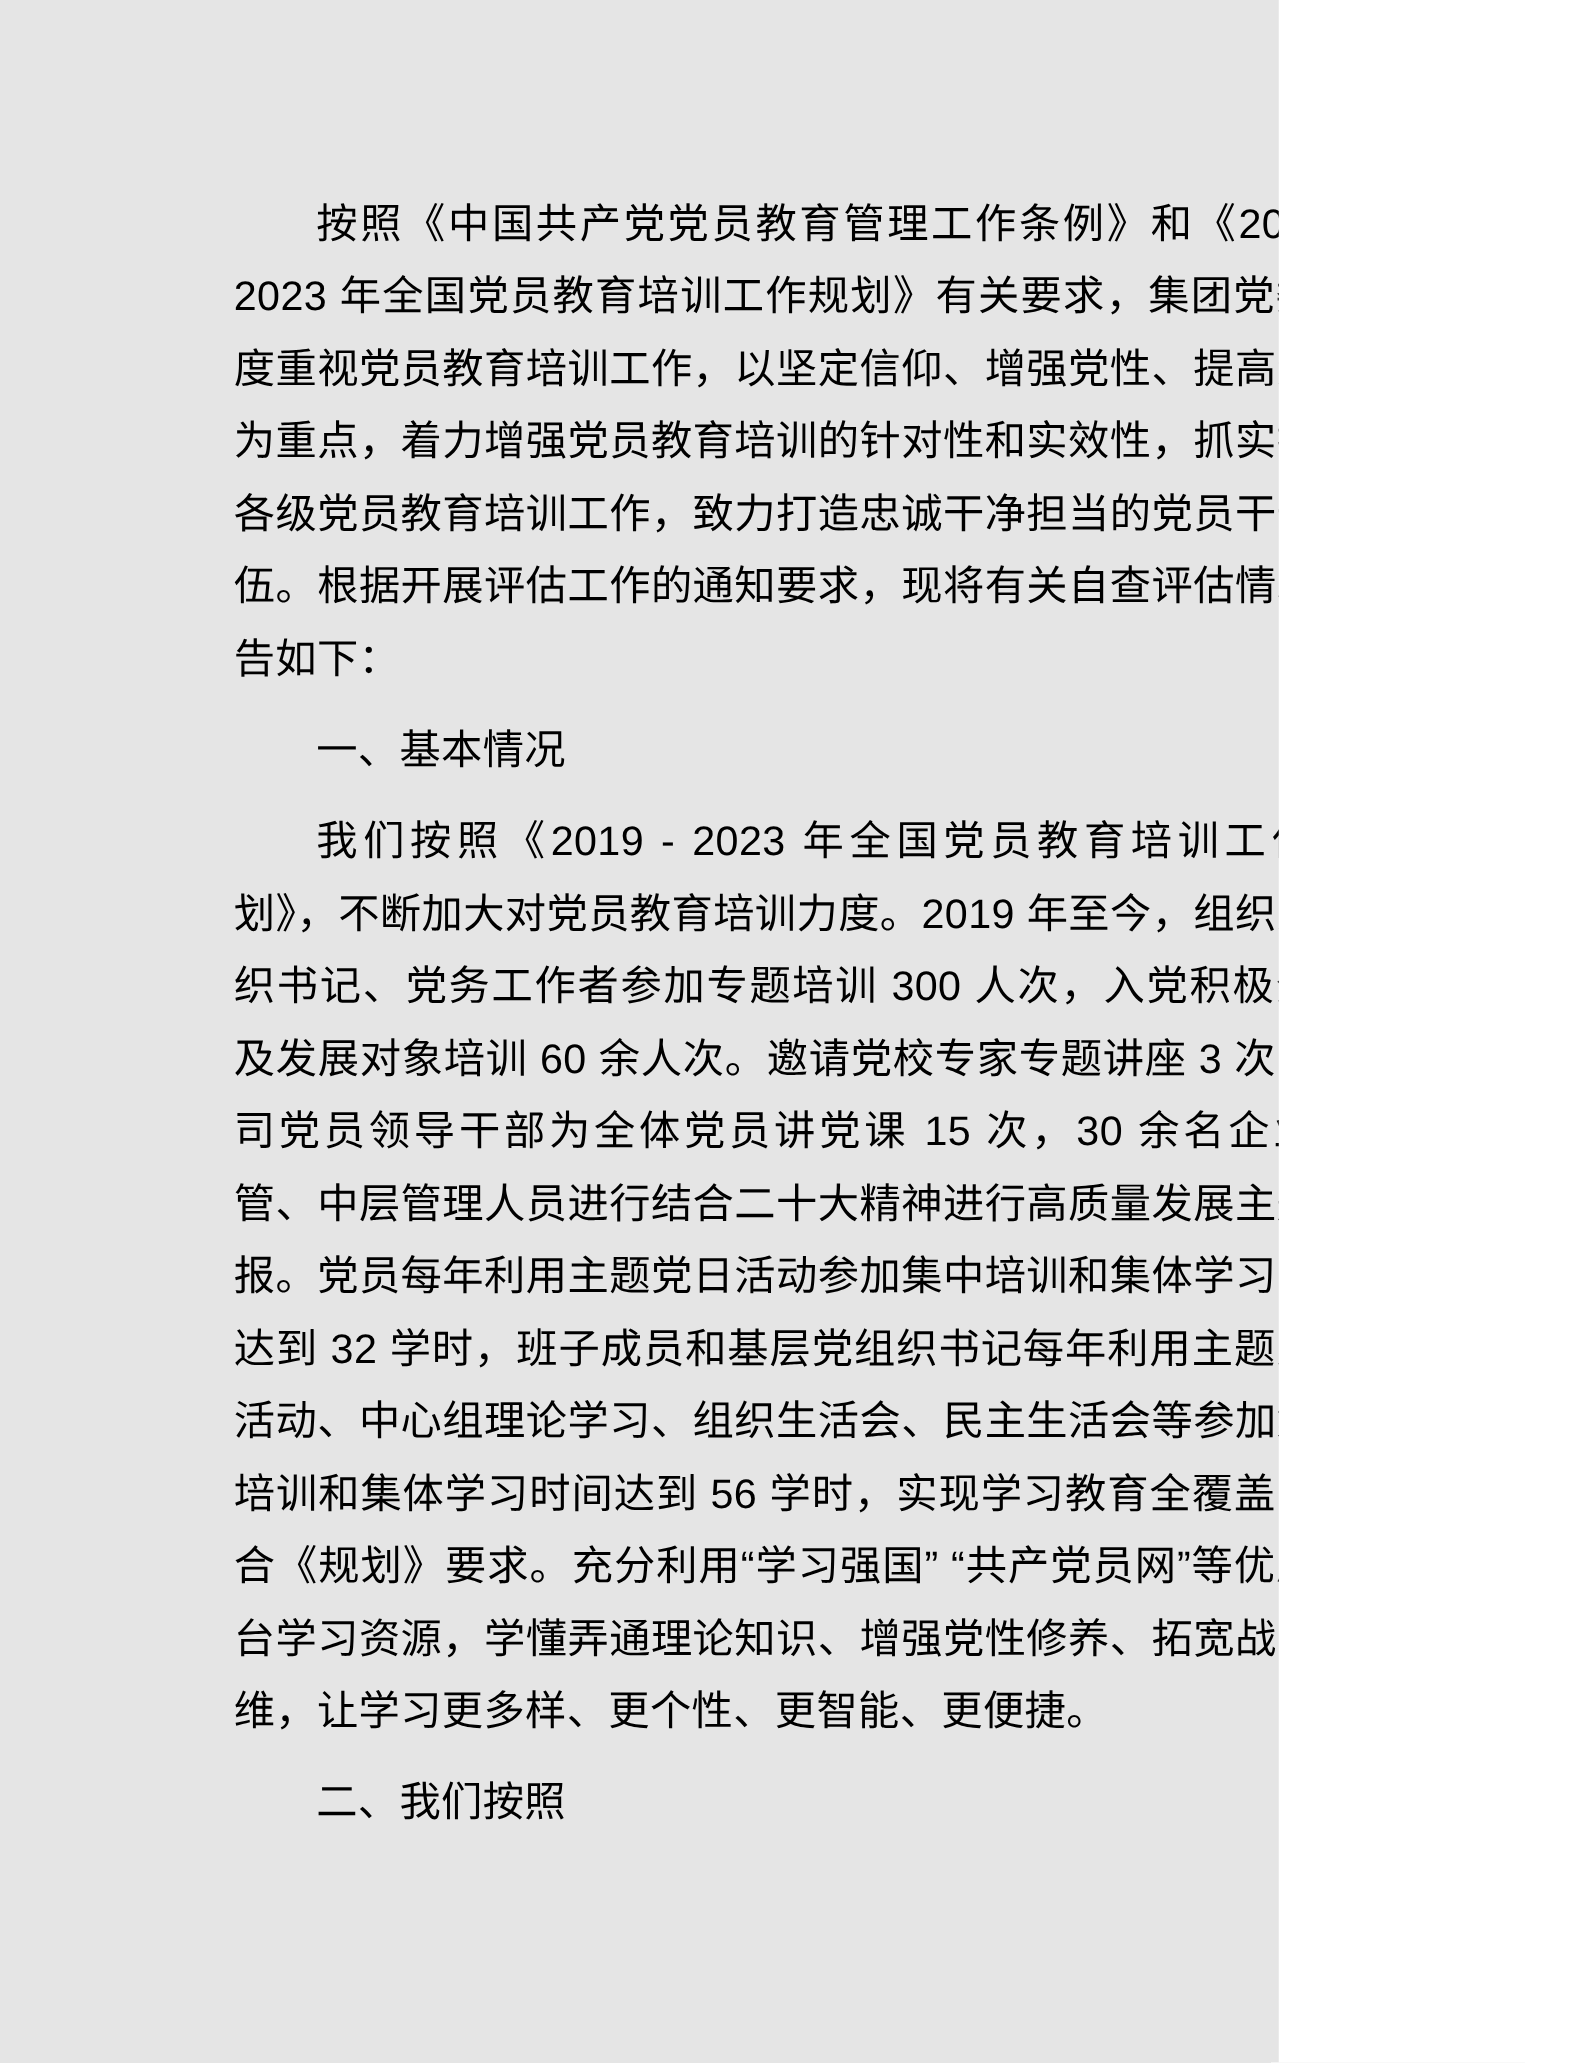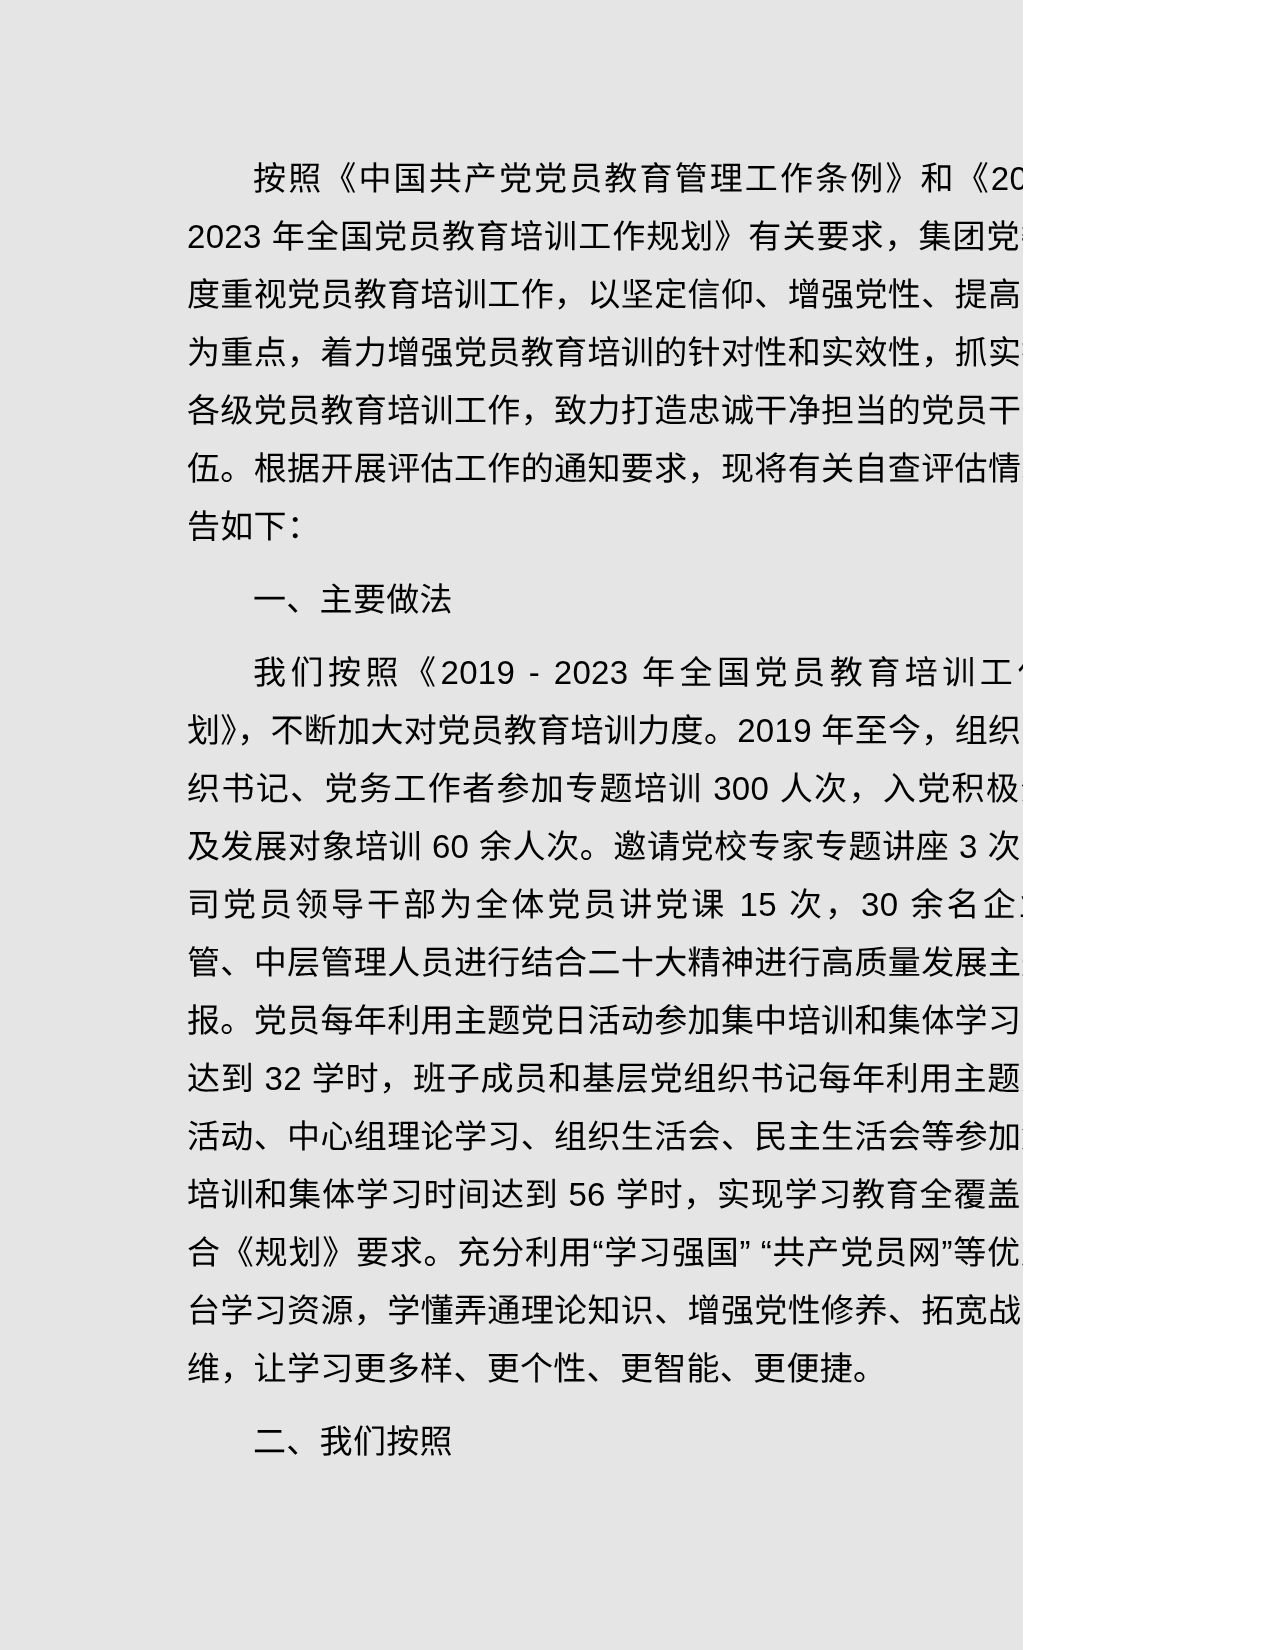--- a/index.html
+++ b/index.html
@@ -37,17 +37,17 @@
     text-align: left;
     text-indent: 66px;
   }
 </style>
 </head>
 <body>
 
 <div class="page">
   <div class="content">
     <p class="body-para">按照《中国共产党党员教育管理工作条例》和《2019 - 2023 年全国党员教育培训工作规划》有关要求，集团党委高度重视党员教育培训工作，以坚定信仰、增强党性、提高素质为重点，着力增强党员教育培训的针对性和实效性，抓实抓好各级党员教育培训工作，致力打造忠诚干净担当的党员干部队伍。根据开展评估工作的通知要求，现将有关自查评估情况报告如下：</p>
-    <p class="section-heading">一、主要做法</p>
+    <p class="section-heading">一、基本情况</p>
     <p class="body-para">我们按照《2019 - 2023 年全国党员教育培训工作规划》，不断加大对党员教育培训力度。2019 年至今，组织党组织书记、党务工作者参加专题培训 300 人次，入党积极分子及发展对象培训 60 余人次。邀请党校专家专题讲座 3 次，公司党员领导干部为全体党员讲党课 15 次，30 余名企业高管、中层管理人员进行结合二十大精神进行高质量发展主题汇报。党员每年利用主题党日活动参加集中培训和集体学习时间达到 32 学时，班子成员和基层党组织书记每年利用主题党日活动、中心组理论学习、组织生活会、民主生活会等参加集中培训和集体学习时间达到 56 学时，实现学习教育全覆盖，符合《规划》要求。充分利用“学习强国” “共产党员网”等优质平台学习资源，学懂弄通理论知识、增强党性修养、拓宽战略思维，让学习更多样、更个性、更智能、更便捷。</p>
     <p class="section-heading">二、我们按照</p>
   </div>
 </div>
 
 </body></html>

